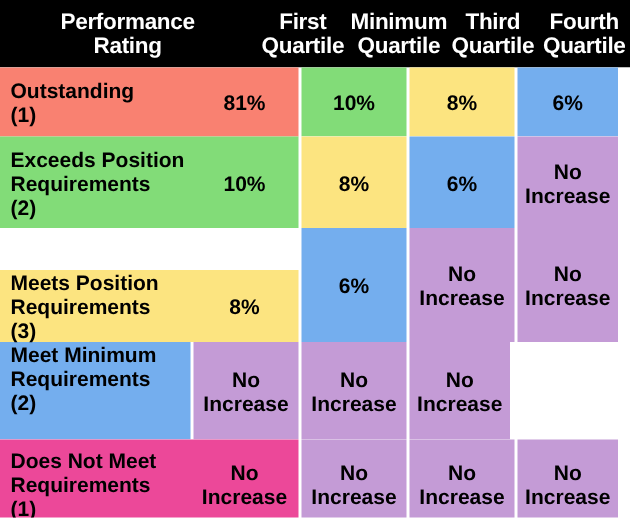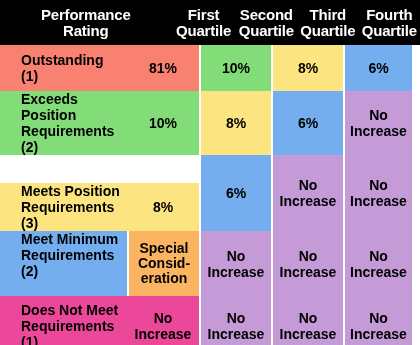--- a/index.html
+++ b/index.html
@@ -62,21 +62,21 @@
   .label-cell{
     width:199px;
     flex:0 0 199px;
     display:flex;align-items:center;
     box-sizing:border-box;
     margin-right:2px;
     position:relative;
   }
   .rating-text{
     flex:1 1 auto;
-    padding-left:21px;
+    padding-left:7px;
     text-align:left;
     font-size:14px;font-weight:bold;color:#000000;
     line-height:16px;
     white-space:pre-line;
   }
   .q1-value{
     flex:0 0 72px;
     text-align:center;
     font-size:14px;font-weight:bold;color:#000000;
     line-height:16px;
@@ -114,21 +114,21 @@
   <div class="header-row">
     <div class="header-cell hc-label">
       <span class="multi">Performance
 Rating</span>
     </div>
     <div class="header-cell hc-q1">
       <span class="multi">First
 Quartile</span>
     </div>
     <div class="header-cell hc-q">
-      <span class="multi">Second
+      <span class="multi">Minimum
 Quartile</span>
     </div>
     <div class="header-cell hc-q">
       <span class="multi">Third
 Quartile</span>
     </div>
     <div class="header-cell hc-q4">
       <span class="multi">Fourth
 Quartile</span>
     </div>
@@ -171,23 +171,20 @@
     <div class="cell c-q4 multi" style="background-color: rgb(196, 155, 214);">No
 Increase</div>
   </div>
 
   <div class="row r4">
     <div class="label-cell-narrow" style="background-color: rgb(116, 174, 238);">
       <div class="rating-text">Meet Minimum
 Requirements
 (2)</div>
     </div>
-    <div class="q1-block" style="background-color: rgb(251, 181, 98);">Special
-Consid-
-eration</div>
     <div class="cell c-q multi" style="background-color: rgb(196, 155, 214);">No
 Increase</div>
     <div class="cell c-q3 multi" style="background-color: rgb(196, 155, 214);">No
 Increase</div>
     <div class="cell c-q4 multi" style="background-color: rgb(196, 155, 214);">No
 Increase</div>
   </div>
 
   <div class="row r5">
     <div class="label-cell" style="background-color: #ec4899;">

